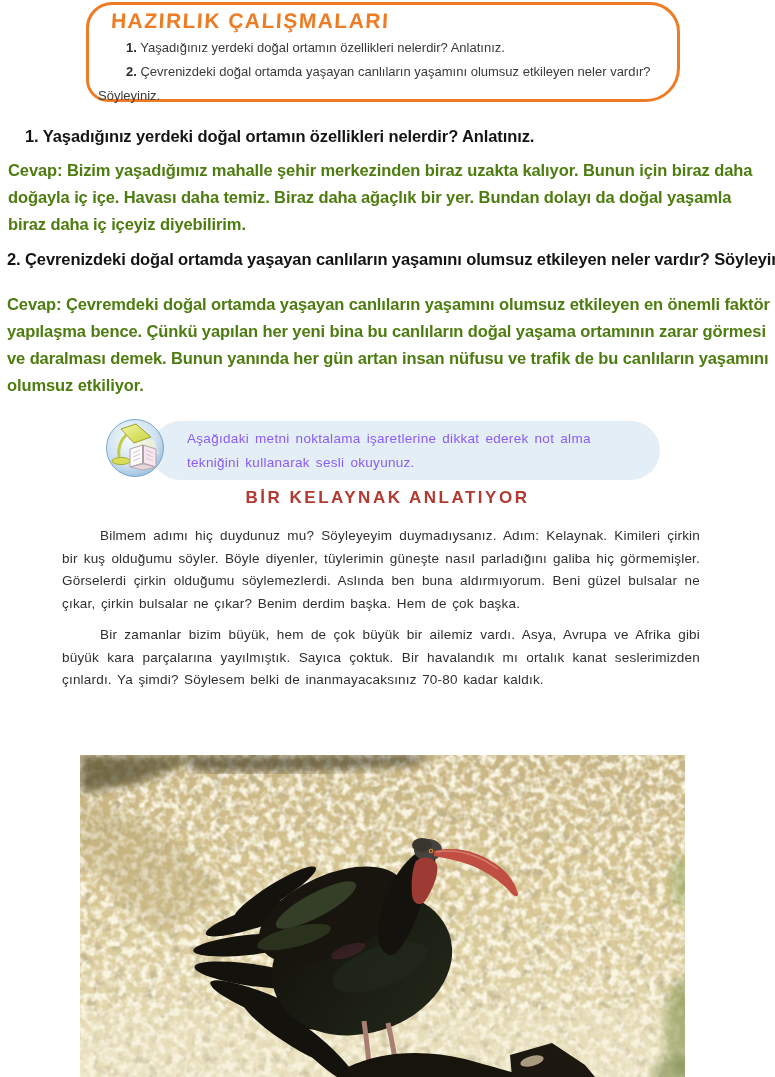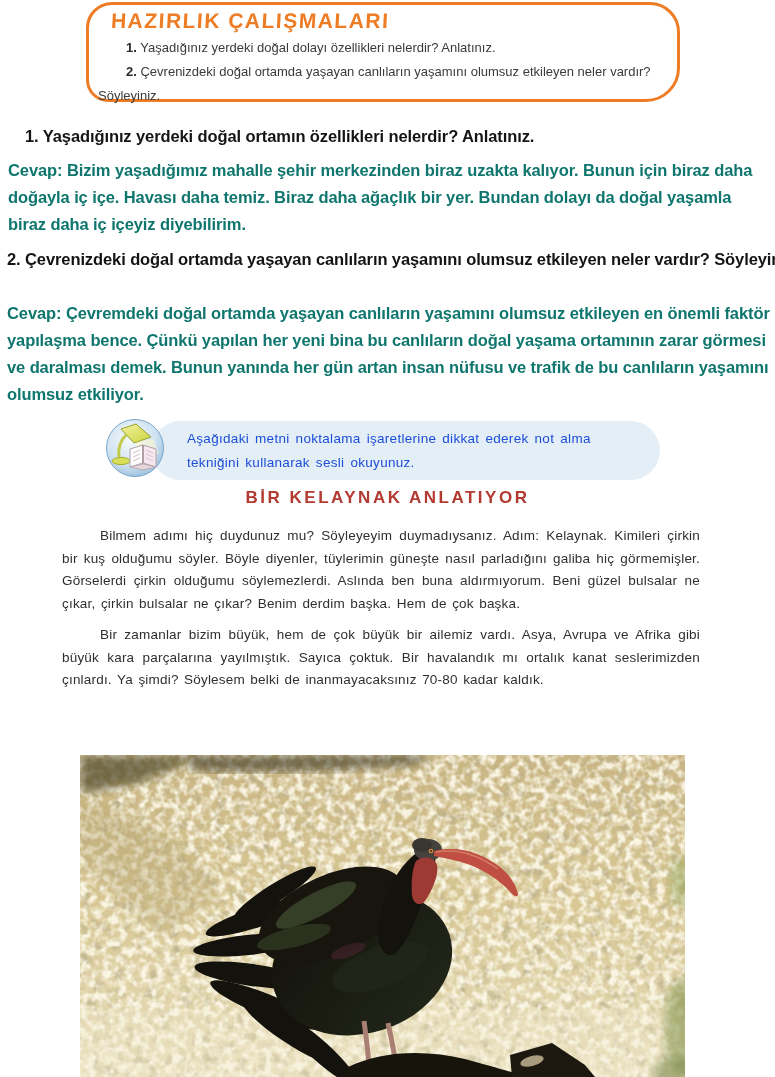--- a/index.html
+++ b/index.html
@@ -25,33 +25,33 @@
   }
   .prep-item b{font-weight:bold;color:#2b2b2b;}
   
   .question{
     position:absolute;font-size:16.5px;font-weight:bold;color:#141414;
     white-space:nowrap;letter-spacing:-0.1px;
   }
   .q1{left:25px;top:127px;}
   .q2{left:7px;top:250px;}
   .answer{
-    position:absolute;font-size:16.5px;font-weight:bold;color:#0f766e;
+    position:absolute;font-size:16.5px;font-weight:bold;color:#4d7c0f;
     line-height:27px;letter-spacing:-0.1px;
   }
   .a1{left:8px;top:157px;width:764px;}
-  .a2{left:7px;top:300px;width:766px;}
+  .a2{left:7px;top:291px;width:766px;}
   
   .instr-box{
     position:absolute;left:151px;top:421px;width:509px;height:59px;
     background:#e4eef6;border-radius:30px;box-sizing:border-box;
     padding:6px 14px 0 36px;
   }
   .instr-text{
-    font-size:13.5px;line-height:24px;color:#1d4ed8;
+    font-size:13.5px;line-height:24px;color:#8b5cf6;
     letter-spacing:0.3px;word-spacing:2px;text-align:left;
   }
   .instr-icon{position:absolute;left:105px;top:418px;width:60px;height:60px;}
   
   .story-title{
     position:absolute;left:0;top:488px;width:775px;text-align:center;
     font-size:17px;font-weight:bold;letter-spacing:2.5px;color:#b23a31;
   }
   .story{position:absolute;left:62px;top:525px;width:650px;}
   .story p{
@@ -63,21 +63,21 @@
   .photo svg{display:block;}
 </style>
 </head>
 <body>
 
 <div class="page">
 
   <div class="prep-box">
     <div class="prep-title">HAZIRLIK ÇALIŞMALARI</div>
     <div class="prep-items">
-      <p class="prep-item"><b>1.</b><span> Yaşadığınız yerdeki doğal dolayı özellikleri nelerdir? Anlatınız.</span></p>
+      <p class="prep-item"><b>1.</b><span> Yaşadığınız yerdeki doğal ortamın özellikleri nelerdir? Anlatınız.</span></p>
       <p class="prep-item"><b>2.</b><span> Çevrenizdeki doğal ortamda yaşayan canlıların yaşamını olumsuz etkileyen neler vardır? Söyleyiniz.</span></p>
     </div>
   </div>
 
   <div class="question q1">1. Yaşadığınız yerdeki doğal ortamın özellikleri nelerdir? Anlatınız.</div>
   <div class="answer a1">Cevap: Bizim yaşadığımız mahalle şehir merkezinden biraz uzakta kalıyor. Bunun için biraz daha doğayla iç içe. Havası daha temiz. Biraz daha ağaçlık bir yer. Bundan dolayı da doğal yaşamla biraz daha iç içeyiz diyebilirim.</div>
 
   <div class="question q2">2. Çevrenizdeki doğal ortamda yaşayan canlıların yaşamını olumsuz etkileyen neler vardır? Söyleyiniz.</div>
   <div class="answer a2">Cevap: Çevremdeki doğal ortamda yaşayan canlıların yaşamını olumsuz etkileyen en önemli faktör yapılaşma bence. Çünkü yapılan her yeni bina bu canlıların doğal yaşama ortamının zarar görmesi ve daralması demek. Bunun yanında her gün artan insan nüfusu ve trafik de bu canlıların yaşamını olumsuz etkiliyor.</div>
 

